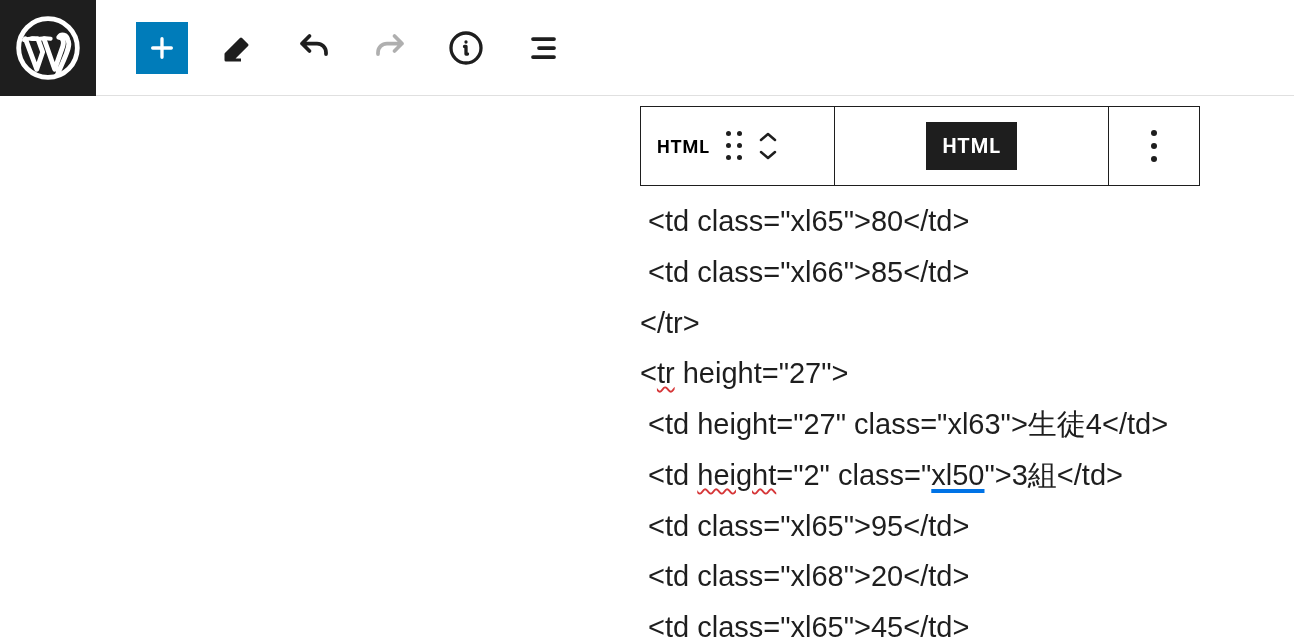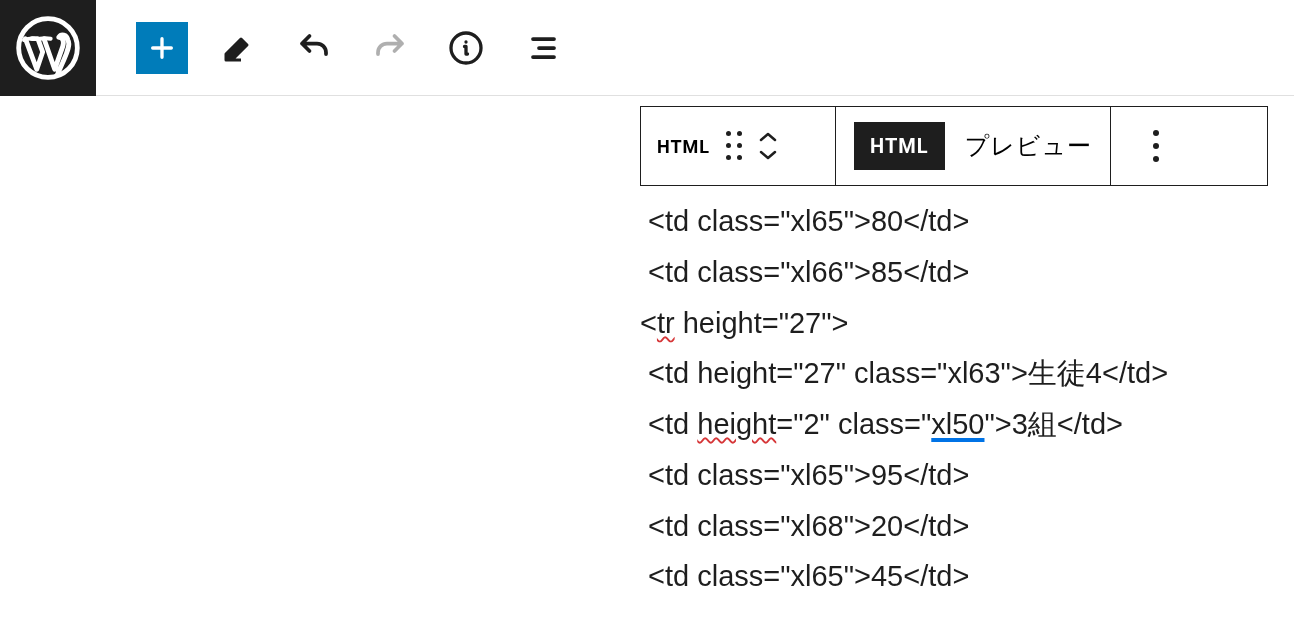--- a/index.html
+++ b/index.html
@@ -60,21 +60,21 @@
       width: 36px;
       height: 36px;
     }
     .content-area {
       padding-top: 10px;
       padding-left: 640px;
     }
     .block-toolbar {
       display: flex;
       border: 1px solid #1e1e1e;
-      width: 628px;
+      width: 560px;
       height: 80px;
       margin-bottom: 10px;
     }
     .block-toolbar-section {
       display: flex;
       align-items: center;
       border-right: 1px solid #1e1e1e;
       padding: 0 16px;
       gap: 16px;
     }
@@ -226,34 +226,34 @@
         <svg width="20" height="12" viewBox="0 0 20 12">
             <path d="M3 9l7-6 7 6" stroke="#1e1e1e" stroke-width="2.5" fill="none" stroke-linecap="round" stroke-linejoin="round"></path>
           </svg>
         <svg width="20" height="12" viewBox="0 0 20 12">
             <path d="M3 3l7 6 7-6" stroke="#1e1e1e" stroke-width="2.5" fill="none" stroke-linecap="round" stroke-linejoin="round"></path>
           </svg>
       </div>
     </div>
     <div class="block-toolbar-section sec2">
       <span class="html-badge">HTML</span>
-      <span class="preview-label">プレビュー</span>
     </div>
     <div class="block-toolbar-section sec3">
       <div class="more-dots">
         <span></span>
           <span></span>
           <span></span>
       </div>
     </div>
   </div>
 
   <div class="code-content">
     <div class="code-line"> &lt;td class="xl65"&gt;80&lt;/td&gt;</div>
     <div class="code-line"> &lt;td class="xl66"&gt;85&lt;/td&gt;</div>
+    <div class="code-line">&lt;/tr&gt;</div>
     <div class="code-line"><span>&lt;</span><span class="spell-underline">tr</span><span> height="27"&gt;</span></div>
     <div class="code-line"> &lt;td height="27" class="xl63"&gt;生徒4&lt;/td&gt;</div>
     <div class="code-line"><span> &lt;td </span><span class="spell-underline">height</span><span>="2" class="</span><span class="blue-underline">xl50</span><span>"&gt;3組&lt;/td&gt;</span></div>
     <div class="code-line"> &lt;td class="xl65"&gt;95&lt;/td&gt;</div>
     <div class="code-line"> &lt;td class="xl68"&gt;20&lt;/td&gt;</div>
     <div class="code-line"> &lt;td class="xl65"&gt;45&lt;/td&gt;</div>
   </div>
 </div>
 
 </body></html>

